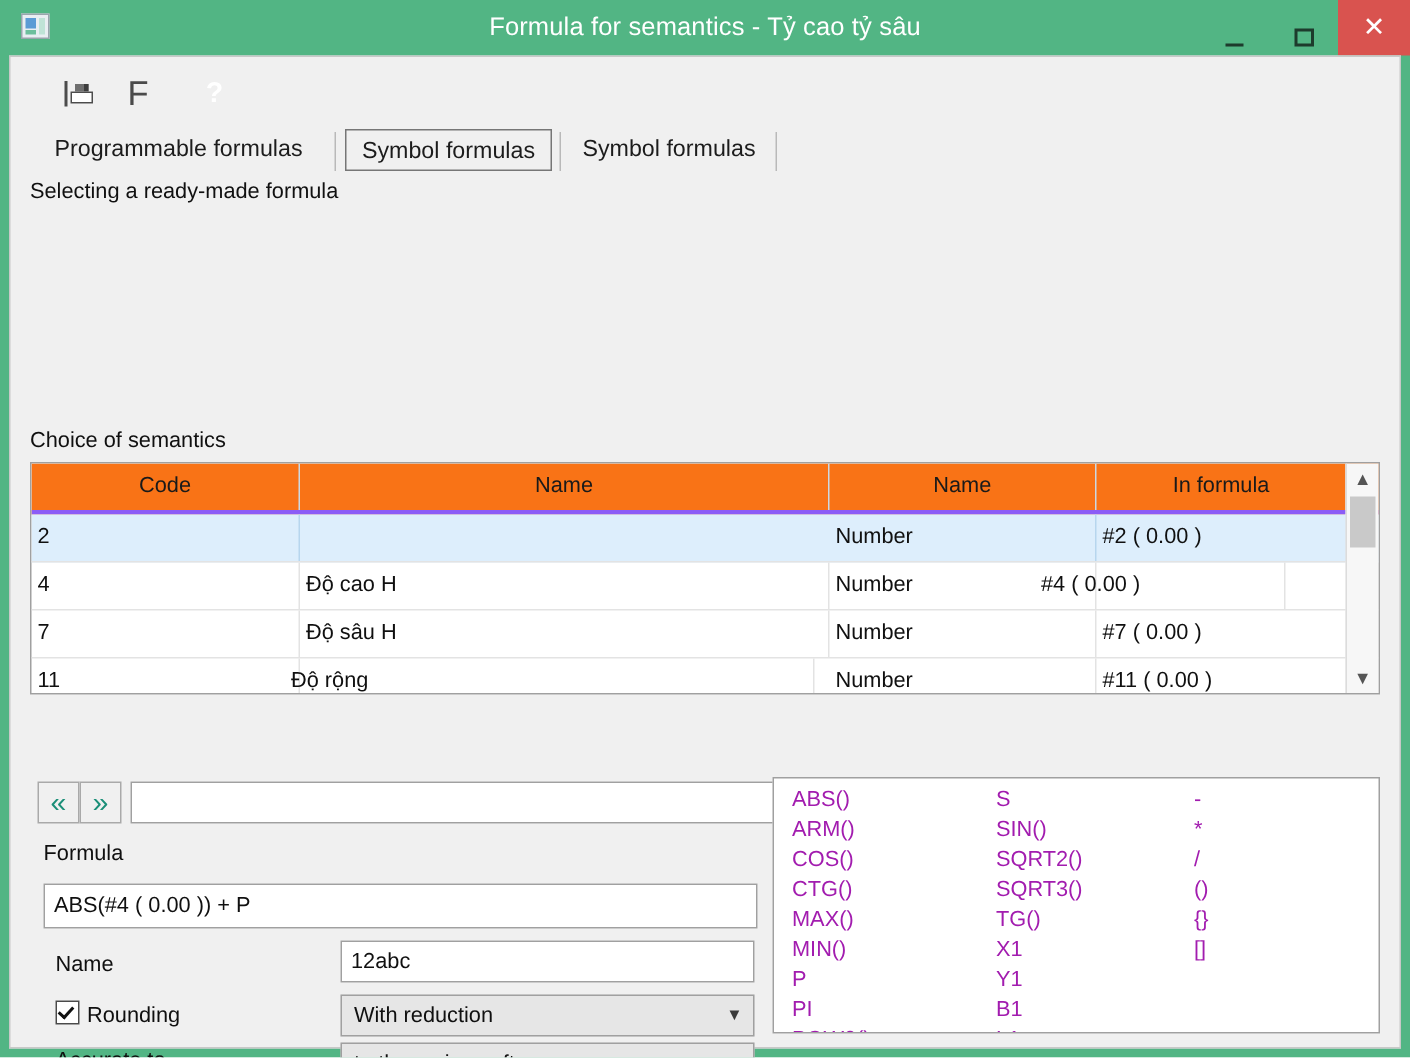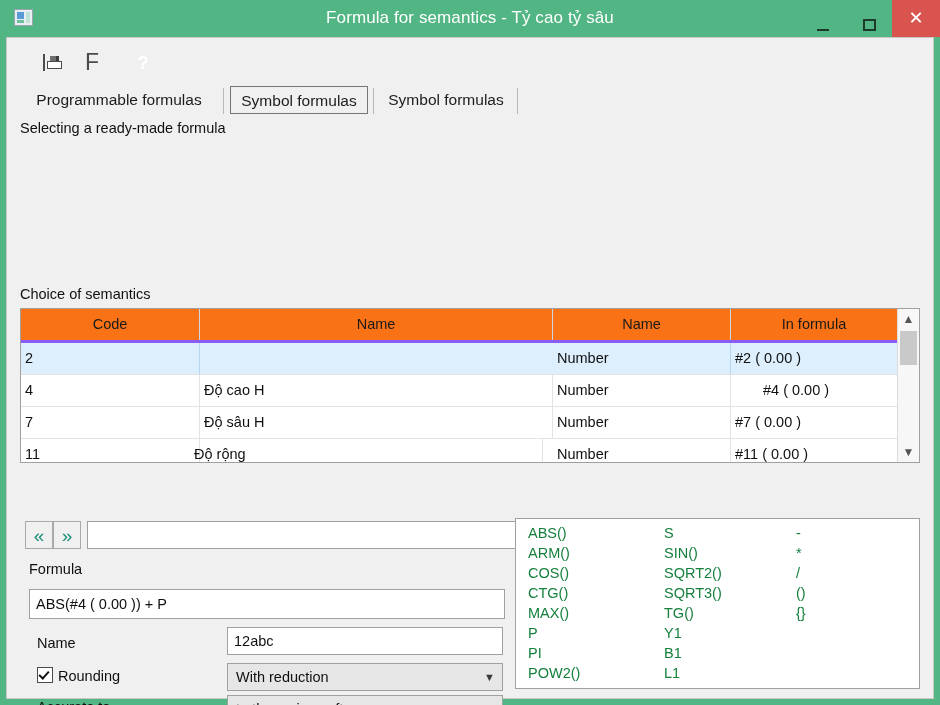--- a/index.html
+++ b/index.html
@@ -397,21 +397,21 @@
     background: #ffffff;
     border: 1px solid #a0a0a0;
     box-sizing: border-box;
     overflow: hidden;
   }
   .funcrow {
     position: relative;
     height: 20px;
     line-height: 20px;
     font-size: 14.5px;
-    color: #15803d;
+    color: #a21caf;
   }
   .funcrow span { position: absolute; top: 0; }
   .fc1 { left: 12px; }
   .fc2 { left: 148px; }
   .fc3 { left: 280px; }
 </style>
 </head>
 <body>
 
 <div class="window">
@@ -477,21 +477,21 @@
 
       <div class="grow selected">
         <div class="cell" style="left:0px;width:179px;">2</div>
         <div class="cell" style="left:532px;width:178px;">Number</div>
         <div class="cell" style="left:710px;width:167px;">#2 ( 0.00 )</div>
       </div>
       <div class="grow">
         <div class="cell" style="left:0px;width:179px;">4</div>
         <div class="cell" style="left:179px;width:353px;">Độ cao H</div>
         <div class="cell" style="left:532px;width:178px;">Number</div>
-        <div class="cell" style="left:738px;width:167px;">#4 ( 0.00 )</div>
+        <div class="cell" style="left:669px;width:167px;">#4 ( 0.00 )</div>
       </div>
       <div class="grow">
         <div class="cell" style="left:0px;width:179px;">7</div>
         <div class="cell" style="left:179px;width:353px;">Độ sâu H</div>
         <div class="cell" style="left:532px;width:178px;">Number</div>
         <div class="cell" style="left:710px;width:167px;">#7 ( 0.00 )</div>
       </div>
       <div class="grow">
         <div class="cell" style="left:0px;width:179px;">11</div>
         <div class="cell" style="left:169px;width:353px;">Độ rộng</div>
@@ -550,20 +550,25 @@
         <span class="fc1">CTG()</span>
         <span class="fc2">SQRT3()</span>
         <span class="fc3">()</span>
       </div>
       <div class="funcrow">
         <span class="fc1">MAX()</span>
         <span class="fc2">TG()</span>
         <span class="fc3">{}</span>
       </div>
       <div class="funcrow">
+        <span class="fc1">MIN()</span>
+        <span class="fc2">X1</span>
+        <span class="fc3">[]</span>
+      </div>
+      <div class="funcrow">
         <span class="fc1">P</span>
         <span class="fc2">Y1</span>
         <span class="fc3"></span>
       </div>
       <div class="funcrow">
         <span class="fc1">PI</span>
         <span class="fc2">B1</span>
         <span class="fc3"></span>
       </div>
       <div class="funcrow">

